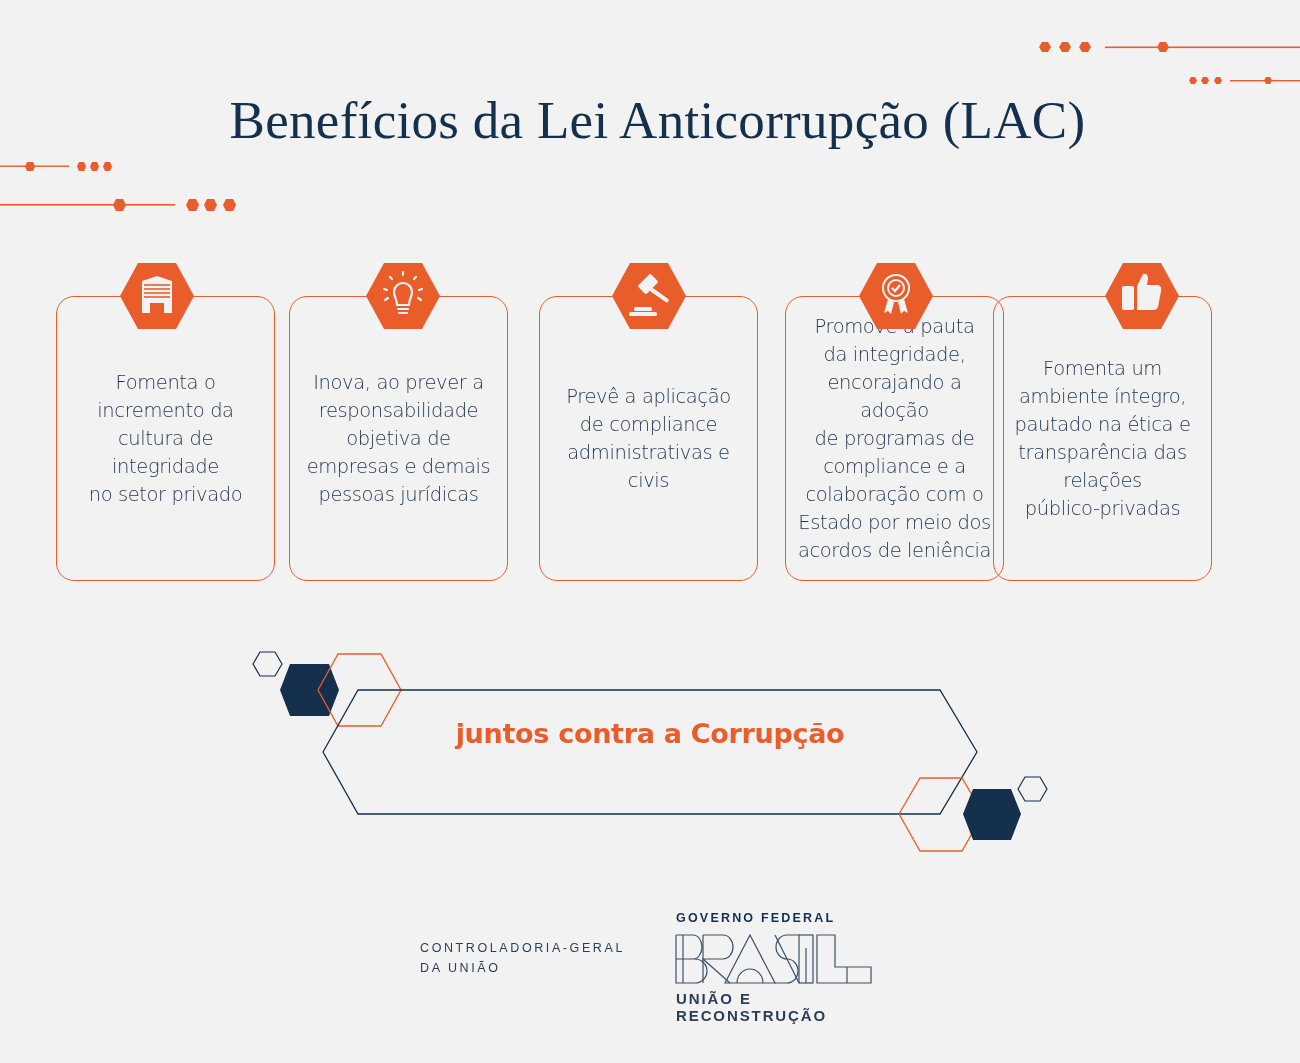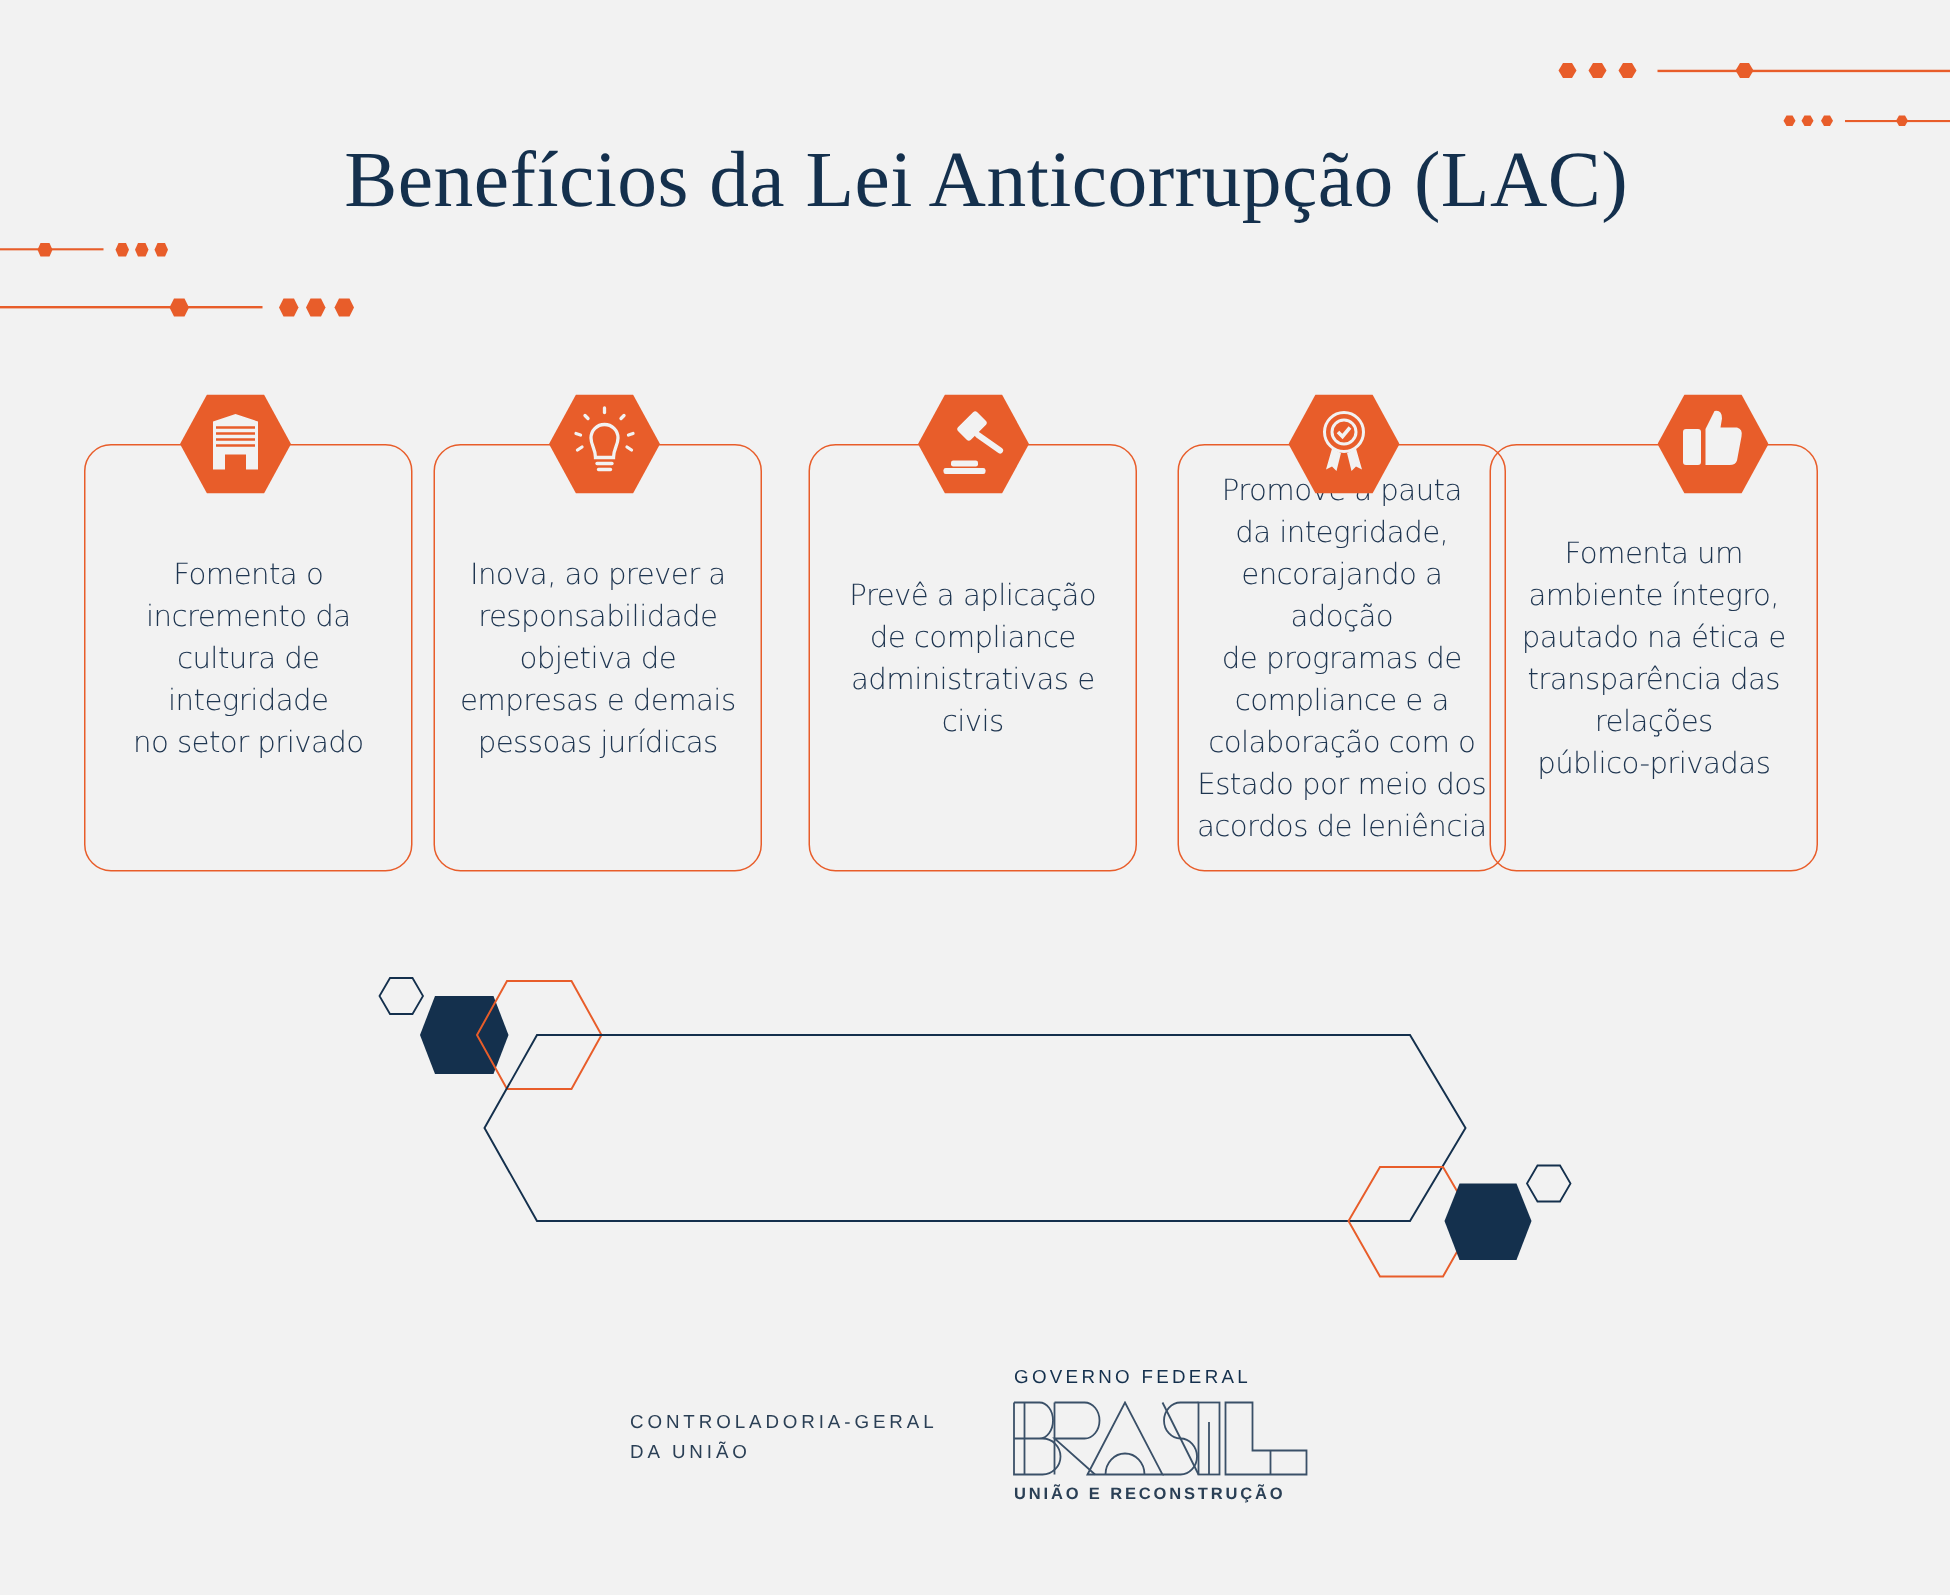--- a/index.html
+++ b/index.html
@@ -30,25 +30,25 @@
     left: 325px; top: 713px; width: 650px; text-align: center;
     font-size: 27px; line-height: 41px; font-weight: bold; color: #e85d2a;
     font-family: "DejaVu Sans", sans-serif; letter-spacing: -0.3px;
   }
   .cgu {
     left: 420px; top: 938px; width: 225px; text-align: left;
     font-size: 12.5px; letter-spacing: 2.6px; line-height: 20px; color: #2a3f55;
   }
   .gov-top {
     left: 676px; top: 911px; width: 200px; text-align: left;
-    font-size: 12.5px; letter-spacing: 2.2px; font-weight: normal; color: #14304d;
+    font-size: 12.5px; letter-spacing: 2.2px; font-weight: bold; color: #14304d;
   }
   .gov-bottom {
     left: 676px; top: 990px; width: 200px;
-    font-size: 11px; letter-spacing: 1.9px; font-weight: bold; color: #2a3f55;
+    font-size: 15px; letter-spacing: 1.9px; font-weight: bold; color: #2a3f55;
   }
 </style>
 </head>
 <body>
 
 <svg class="abs" style="left:0;top:0" width="1300" height="230">
   <g fill="#e85d2a" stroke="none">
 
     <rect x="1105" y="46.5" width="195" height="1.6"></rect>
     <polygon points="1039,47 1042,42 1048,42 1051,47 1048,52 1042,52"></polygon>
@@ -186,20 +186,21 @@
   <polygon points="83,112 118,50 700,50 737,112 700,174 118,174" fill="none" stroke="#14304d" stroke-width="1.3"></polygon>
 
   <polygon points="659,174 680,138 722,138 743,174 722,211 680,211" fill="none" stroke="#e85d2a" stroke-width="1.3"></polygon>
 
   <polygon points="723,174 733,149 771,149 781,174 771,200 733,200" fill="#14304d"></polygon>
 
   <polygon points="778,149 785,137 800,137 807,149 800,161 785,161" fill="none" stroke="#14304d" stroke-width="1.2"></polygon>
 </svg>
 
 <div class="abs banner-text">
+  <div>juntos contra a Corrupção</div>
 </div>
 
 <div class="abs cgu">
   <div>CONTROLADORIA-GERAL</div>
   <div>DA UNIÃO</div>
 </div>
 
 <div class="abs gov-top">GOVERNO FEDERAL</div>
 
 <svg class="abs" style="left:675px;top:934px" width="200" height="50" viewBox="0 0 200 50">

